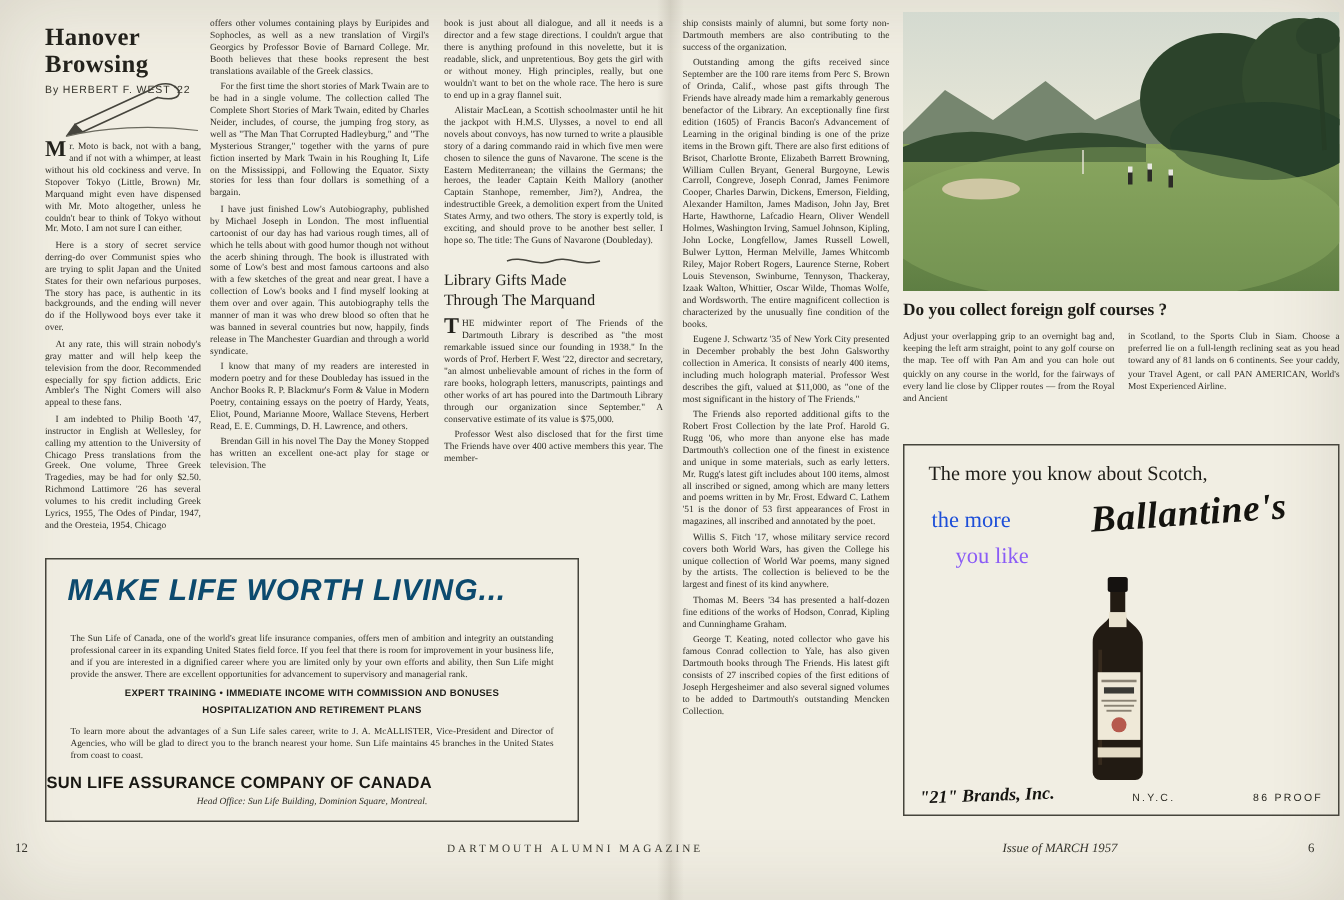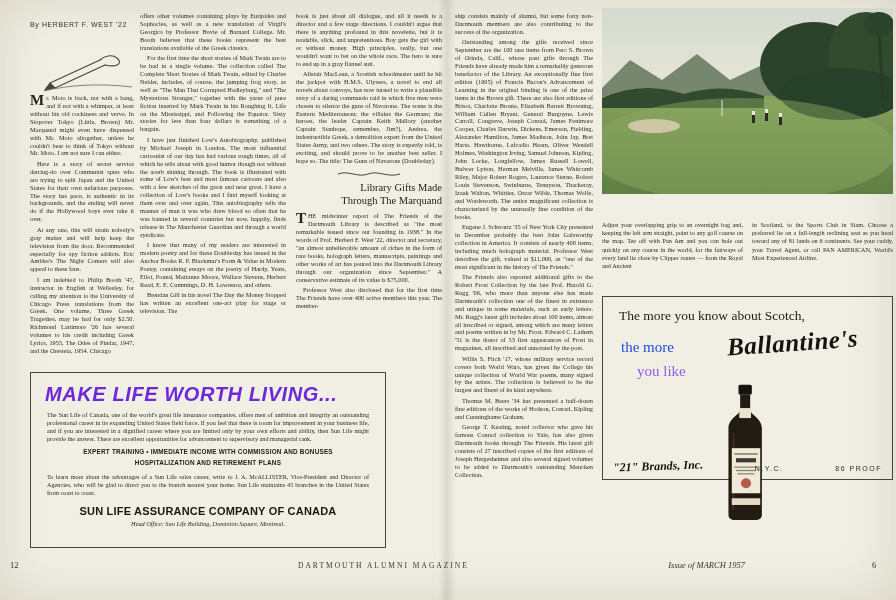--- a/index.html
+++ b/index.html
@@ -9,54 +9,55 @@
   .abs{position:absolute}
   .gutter{left:438px;top:0;width:18px;height:100%;
           background:linear-gradient(90deg,rgba(70,60,40,0),rgba(70,60,40,.12) 50%,rgba(70,60,40,0));}
   .title{font:bold 16.5px/1.1 "Liberation Serif",serif;color:#23221c;letter-spacing:.3px}
   .byline{font:7px/1.2 "Liberation Sans",sans-serif;letter-spacing:.6px;color:#33322a;margin-top:5px}
   .col{color:#2c2b24;overflow:hidden}
   .col p{font:6.3px/1.26 "Liberation Serif",serif;text-align:justify;margin:0 0 2.5px}
   .col p.ind{text-indent:7px}
   .dropcap{float:left;font:bold 15px/11px "Liberation Serif",serif;padding:1px 2px 0 0;color:#23221c}
   .divider{display:flex;justify-content:center;margin:4px 0 2px}
-  .sec-title{font:10.5px/1.25 "Liberation Serif",serif;text-align:right;color:#23221c;margin:2px 0 5px}
+  .sec-title{font:10.5px/1.25 "Liberation Serif",serif;text-align:left;color:#23221c;margin:2px 0 5px}
   
   .sl-box{left:30px;top:372px;width:356px;height:176px;border:1px solid #46453c;box-sizing:border-box}
-  .sl-head{font:italic bold 20px/1 "Liberation Sans",sans-serif;letter-spacing:.6px;color:#6d28d9;margin:11px 0 7px 14px}
+  .sl-head{font:italic bold 20px/1 "Liberation Sans",sans-serif;letter-spacing:.6px;color:#0c4a6e;margin:11px 0 18px 14px}
   .sl-body{font:6.2px/1.3 "Liberation Serif",serif;text-align:justify;width:322px;margin:0 auto;color:#2c2b24}
   .sl-bullets{font:bold 6.4px/1.7 "Liberation Sans",sans-serif;text-align:center;margin-top:4px;color:#1e1d18;letter-spacing:.2px}
   .sl-b2{margin-top:4px}
-  .sl-company{font:bold 11px/1.1 "Liberation Sans",sans-serif;text-align:center;margin-top:8px;color:#191813;letter-spacing:.2px}
+  .sl-company{font:bold 11px/1.1 "Liberation Sans",sans-serif;margin-top:8px;color:#191813;letter-spacing:.2px}
   .sl-address{font:italic 6.3px/1.3 "Liberation Serif",serif;text-align:center;margin-top:3px;color:#2c2b24}
   
   .pa-caption{font:bold 11.5px/1.2 "Liberation Serif",serif;color:#1e1d18}
   .pa-col{font:6.2px/1.32 "Liberation Serif",serif;text-align:justify;color:#2c2b24;width:141px}
   
-  .bl-box{left:602px;top:296px;width:291px;height:184px;border:1px solid #46453c;box-sizing:border-box}
+  .bl-box{left:602px;top:296px;width:291px;height:248px;border:1px solid #46453c;box-sizing:border-box}
   .bl-l1{left:16px;top:12px;font:13.5px/1.1 "Liberation Serif",serif;color:#1e1d18}
   .bl-l2{left:18px;top:42px;font:15px/1.1 "Liberation Serif",serif;color:#1d4ed8}
   .bl-l3{left:34px;top:66px;font:15px/1.1 "Liberation Serif",serif;color:#8b5cf6}
   .bl-brand{left:124px;top:32px;font:italic bold 25px/1.1 "Liberation Serif",serif;color:#14130f;
             transform:rotate(-4deg);letter-spacing:.5px}
   .bl-foot{left:10px;right:10px;bottom:7px;display:flex;justify-content:space-between;align-items:flex-end}
   .bl-21{font:italic bold 12px/1 "Liberation Serif",serif;color:#14130f;transform:rotate(-2deg)}
   .bl-sm{font:7px/1 "Liberation Sans",sans-serif;letter-spacing:1.5px;color:#2c2b24}
   
   .pgnum{font:8.5px/1 "Liberation Serif",serif;color:#33322a}
   .magname{font:7.5px/1 "Liberation Serif",serif;letter-spacing:2px;color:#3a3930;text-align:left}
   .issue{font:italic 8.5px/1 "Liberation Serif",serif;color:#33322a;text-align:right}
 </style>
 </head>
 <body>
 
 <div class="spread">
   <div class="abs gutter"></div>
 
   <div class="abs" style="left:30px;top:16px;width:110px">
+    <div class="title">Hanover Browsing</div>
     <div class="byline">By HERBERT F. WEST '22</div>
   </div>
 
   <svg class="abs" style="left:42px;top:50px" width="92" height="42" viewBox="0 0 92 42">
     <g fill="none" stroke="#45443c" stroke-width="1.1" stroke-linecap="round">
       <path d="M8 33 L58 10"></path>
       <path d="M13 38 L63 15"></path>
       <path d="M58 10 C62 6 70 4 75 8 C80 12 78 18 63 15"></path>
       <path d="M8 33 L3 40 L13 38 Z" fill="#45443c"></path>
     </g>
@@ -142,20 +143,21 @@
     <g>
       <rect x="150" y="106" width="3" height="9" fill="#2b2b26"></rect>
         <rect x="150" y="103" width="3" height="4" fill="#e8e8e0"></rect>
       <rect x="163" y="104" width="3" height="9" fill="#2b2b26"></rect>
         <rect x="163" y="101" width="3" height="4" fill="#e8e8e0"></rect>
       <rect x="177" y="108" width="3" height="9" fill="#2b2b26"></rect>
         <rect x="177" y="105" width="3" height="4" fill="#e8e8e0"></rect>
     </g>
   </svg>
 
+  <div class="abs pa-caption" style="left:602px;top:201px;width:291px">Do you collect foreign golf courses ?</div>
   <div class="abs pa-col" style="left:602px;top:221px">Adjust your overlapping grip to an overnight bag and, keeping the left arm straight, point to any golf course on the map. Tee off with Pan Am and you can hole out quickly on any course in the world, for the fairways of every land lie close by Clipper routes — from the Royal and Ancient</div>
   <div class="abs pa-col" style="left:752px;top:221px">in Scotland, to the Sports Club in Siam. Choose a preferred lie on a full-length reclining seat as you head toward any of 81 lands on 6 continents. See your caddy, your Travel Agent, or call PAN AMERICAN, World's Most Experienced Airline.</div>
 
   <div class="abs bl-box">
     <div class="abs bl-l1">The more you know about Scotch,</div>
     <div class="abs bl-l2">the more</div>
     <div class="abs bl-l3">you like</div>
     <div class="abs bl-brand">Ballantine's</div>
     <svg class="abs" style="left:100px;top:86px" width="86" height="142" viewBox="0 0 90 170">
       <rect x="36" y="2" width="16" height="12" rx="2" fill="#151210"></rect>

